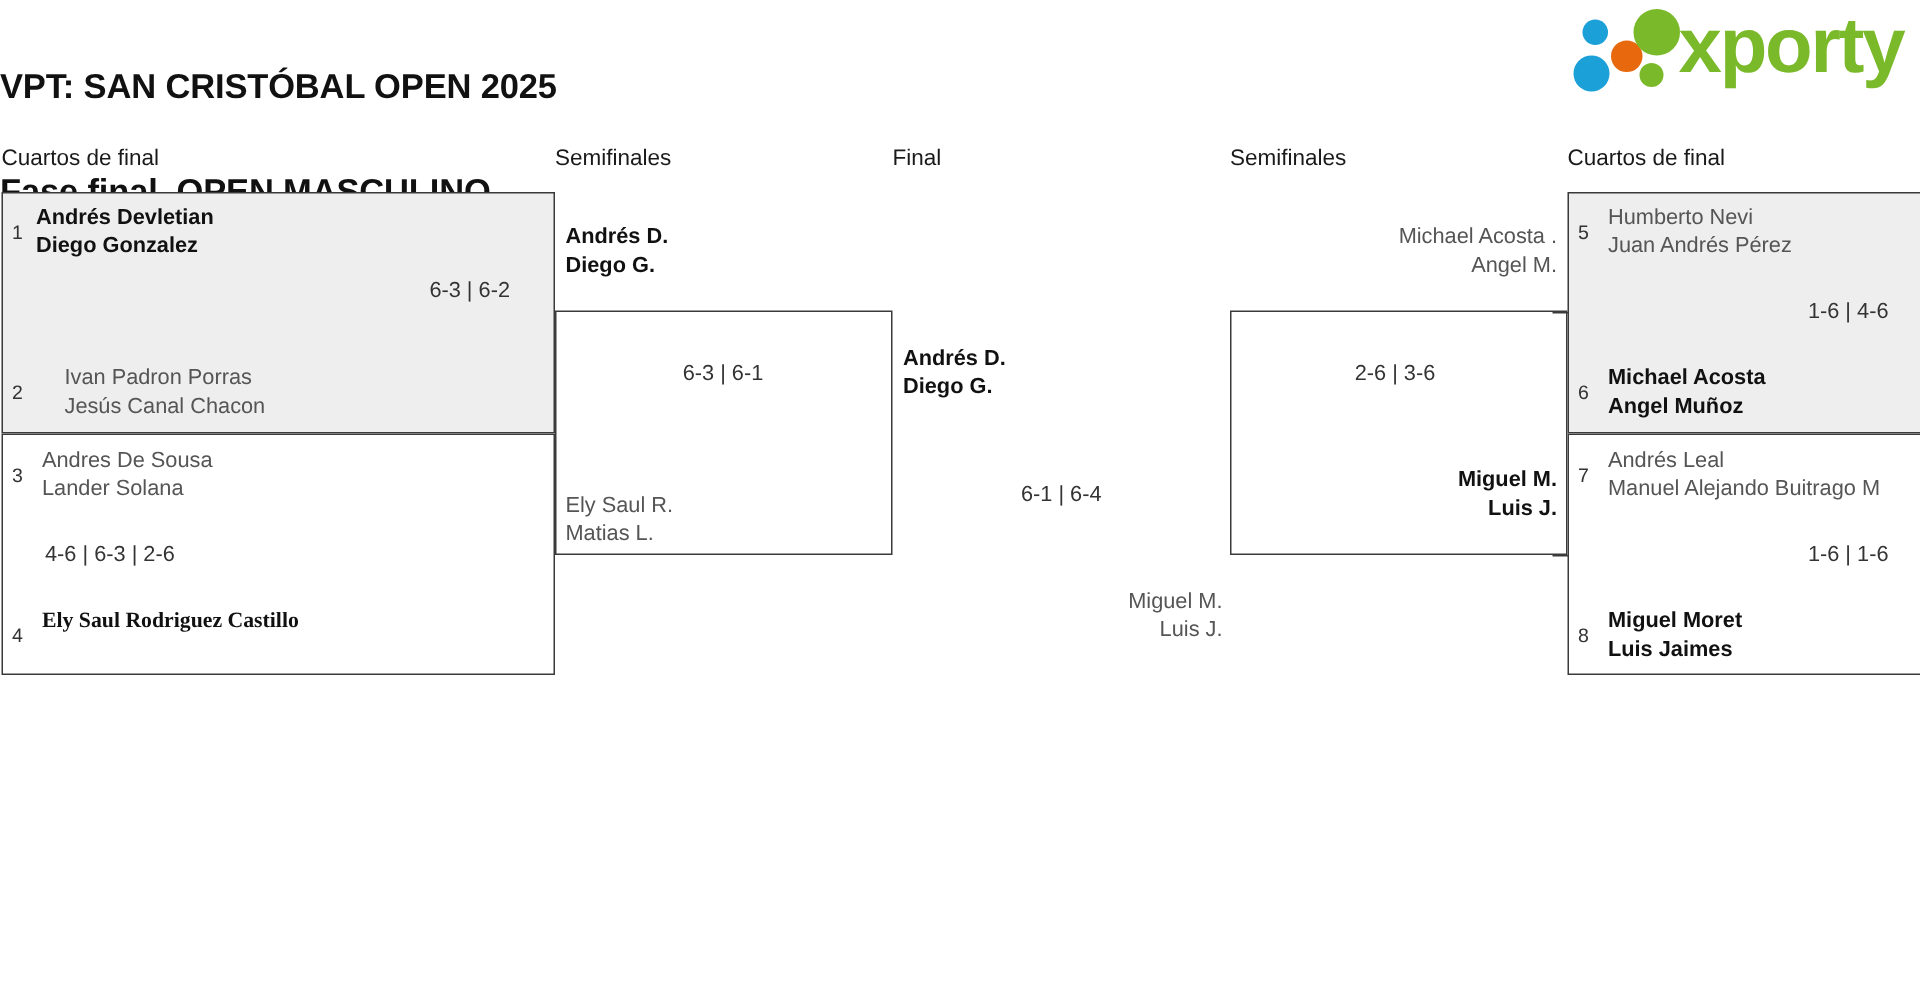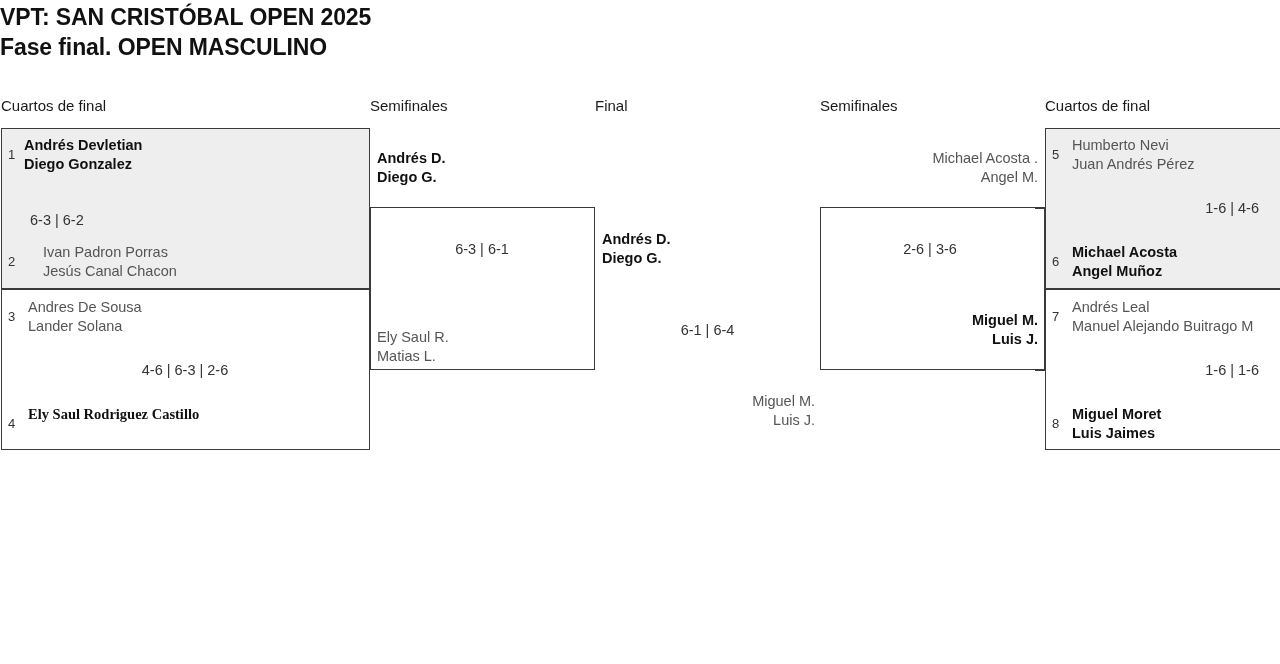--- a/index.html
+++ b/index.html
@@ -26,21 +26,21 @@
   #title-block {
     position: absolute;
     left: 0; top: 2px;
     font-size: 23px;
     font-weight: bold;
     line-height: 30px;
     letter-spacing: -0.1px;
     color: #111111;
     white-space: nowrap;
   }
-  #title-line1, #title-line2 { display: block; }
+  #title-line1, #title-line2 { display: block; margin-top: 40px; }
 
   
   #logo {
     position: absolute;
     left: 1046px; top: 4px;
     width: 232px; height: 60px;
   }
   #logo-dots {
     position: absolute;
     left: 0; top: 0;
@@ -141,28 +141,28 @@
     color: #333333;
     line-height: 19px;
     white-space: nowrap;
   }
 
   
   #seed-1   { left: 8px;  top: 147px; }
   #entry-1  { left: 24px; top: 136px; }
   #seed-2   { left: 8px;  top: 254px; }
   #entry-2  { left: 28px; top: 243px; margin-left: 15px; }
-  #score-qf-l1 { left: 30px; top: 211px; width: 310px; text-align: left; }
+  #score-qf-l1 { left: 30px; top: 185px; width: 310px; text-align: right; }
 
   
   #seed-3   { left: 8px;  top: 309px; }
   #entry-3  { left: 28px; top: 298px; }
   #seed-4   { left: 8px;  top: 416px; }
   #entry-4  { left: 28px; top: 405px; font-family: Liberation Serif, serif; }
-  #score-qf-l2 { left: 30px; top: 361px; width: 310px; text-align: center; }
+  #score-qf-l2 { left: 30px; top: 361px; width: 310px; }
 
   
   #entry-sf-l-top { left: 377px; top: 149px; }
   #entry-sf-l-bot { left: 377px; top: 328px; }
   #score-sf-l     { left: 382px; top: 240px; width: 200px; text-align: center; }
 
   
   #entry-f-left  { left: 602px; top: 230px; }
   #entry-f-right { left: 600px; top: 392px; width: 215px; }
   #score-final   { left: 605px; top: 321px; width: 205px; text-align: center; }
@@ -189,20 +189,30 @@
 </head>
 <body>
 
 <div id="header">
 
   <div id="title-block">
     <span id="title-line1">VPT: SAN CRISTÓBAL OPEN 2025</span>
     <span id="title-line2">Fase final. OPEN MASCULINO</span>
   </div>
 
+  <div id="logo">
+    <div id="logo-dots">
+      <span class="dot" id="dot-blue-top"></span>
+      <span class="dot" id="dot-orange"></span>
+      <span class="dot" id="dot-green-big"></span>
+      <span class="dot" id="dot-blue-big"></span>
+      <span class="dot" id="dot-green-sm"></span>
+    </div>
+    <div id="logo-wordmark">xporty</div>
+  </div>
 
 </div>
 
 <div class="round-header" id="hdr-qf-left">Cuartos de final</div>
 <div class="round-header" id="hdr-sf-left">Semifinales</div>
 <div class="round-header" id="hdr-final">Final</div>
 <div class="round-header" id="hdr-sf-right">Semifinales</div>
 <div class="round-header" id="hdr-qf-right">Cuartos de final</div>
 
 <div id="bracket">

